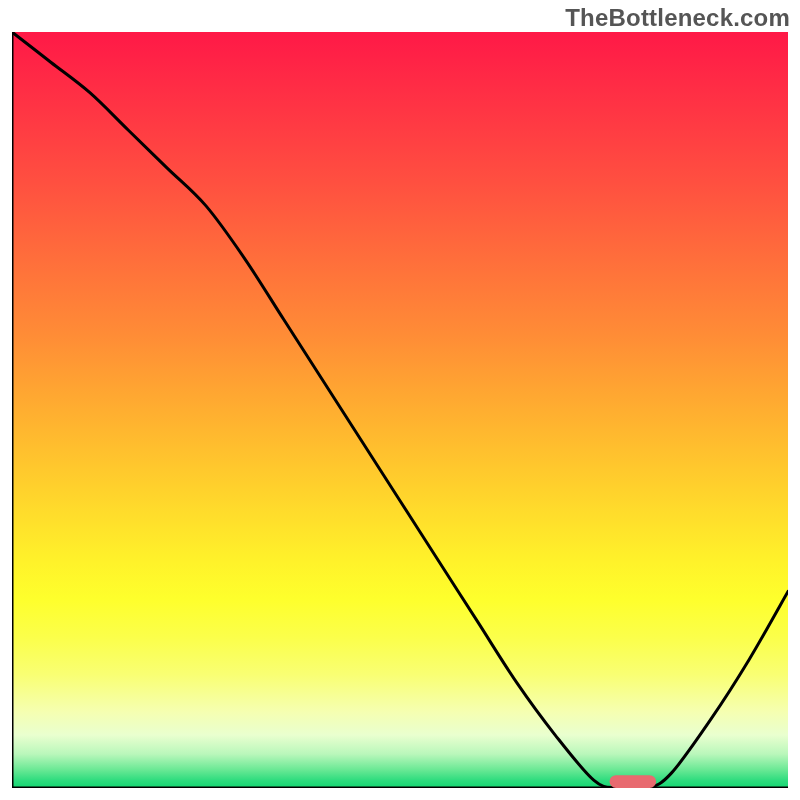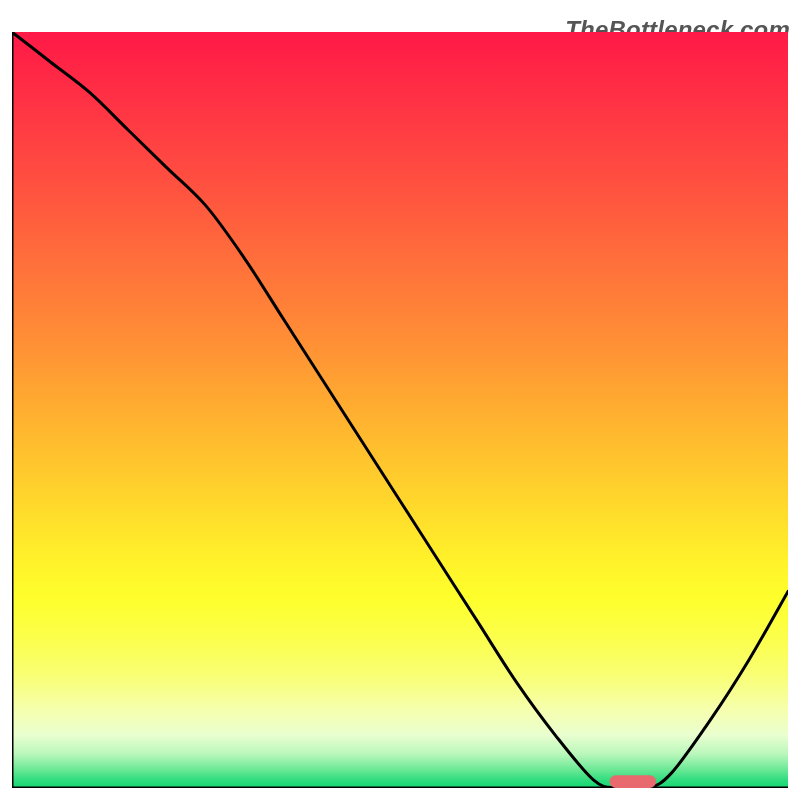--- a/index.html
+++ b/index.html
@@ -11,28 +11,27 @@
     font-family: Arial, Helvetica, sans-serif;
     overflow: hidden;
   }
   .stage {
     position: relative;
     width: 800px;
     height: 800px;
   }
   .watermark {
     position: absolute;
-    top: 16px;
+    top: 4px;
     right: 10px;
     font-size: 24px;
     font-weight: 600;
     color: #555;
     letter-spacing: 0.2px;
     user-select: none;
-    font-style: italic;
   }
   .plot-frame {
     position: absolute;
     left: 12px;
     top: 32px;
     width: 776px;
     height: 756px;
     box-sizing: border-box;
   }
   .plot-frame svg {

